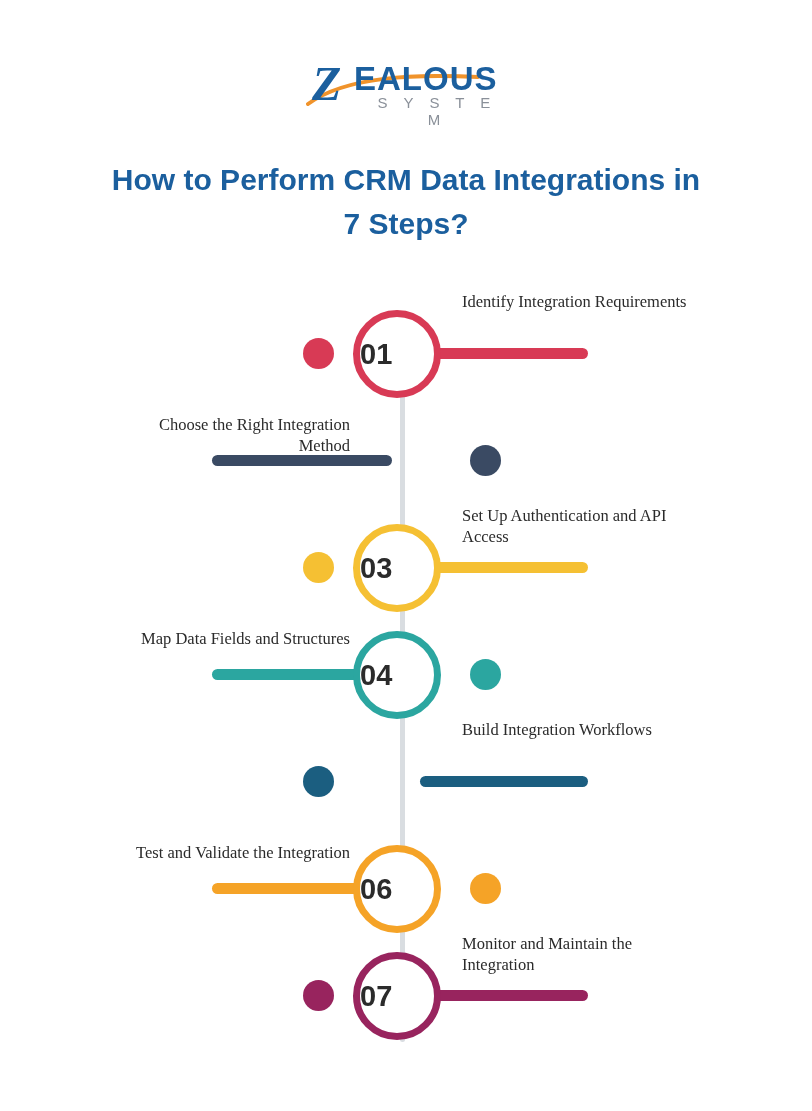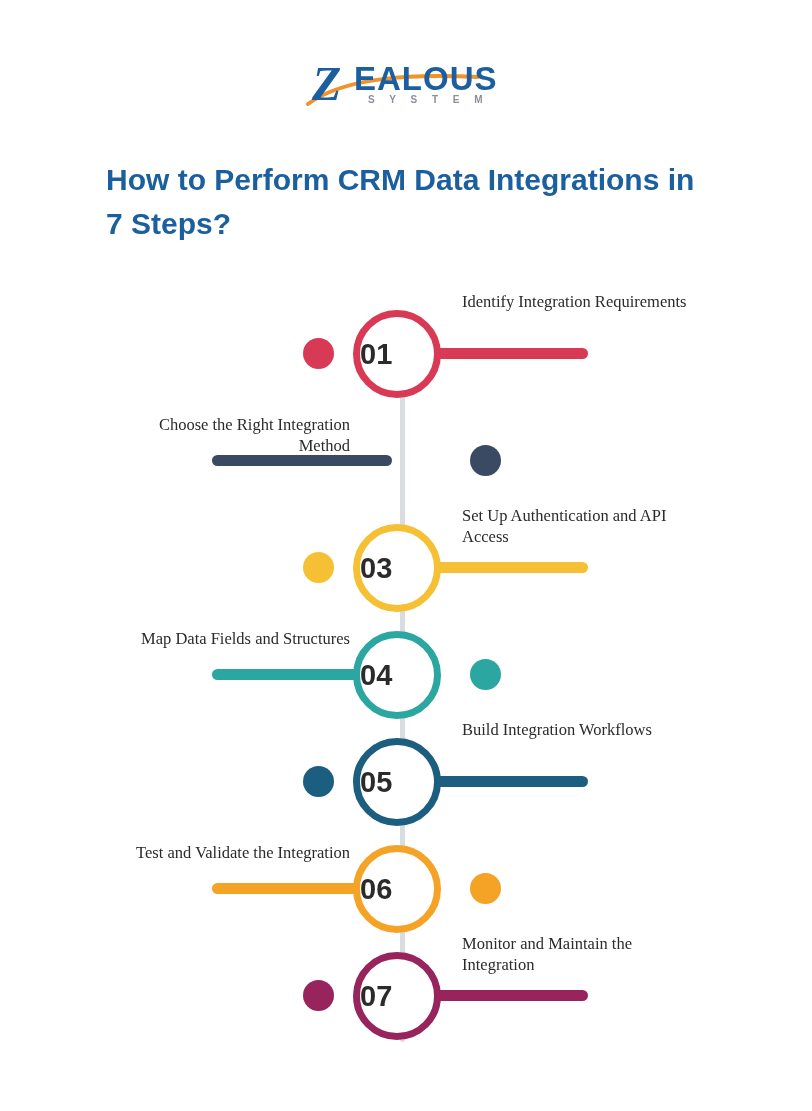--- a/index.html
+++ b/index.html
@@ -61,33 +61,32 @@
     left: 0px;
     top: 22px;
     width: 175px;
     height: 34px;
   }
   .logo-sub {
     position: absolute;
     left: 62px;
     top: 42px;
     font-family: "Liberation Sans", sans-serif;
-    font-size: 10px;
+    font-size: 15px;
     letter-spacing: 6px;
     color: #8a9099;
-    font-weight: bold;
   }
 
   
   .title {
     position: absolute;
     top: 158px;
     left: 106px;
     width: 600px;
-    text-align: left;
+    text-align: center;
     color: #1b5f9e;
     font-size: 30px;
     font-weight: bold;
     line-height: 44px;
     font-family: "Liberation Sans", sans-serif;
   }
 
   
   .timeline {
     position: absolute;
@@ -240,23 +239,20 @@
       <div class="dot right" style="background:#2ba6a0;"></div>
       <div class="circle" style="border-color:#2ba6a0;">
         <span class="circle-num">04</span>
       </div>
       <div class="label left">Map Data Fields and Structures</div>
     </div>
 
     <div class="step" style="top:438px;">
       <div class="bar right" style="background:#1b5e80;"></div>
       <div class="dot left" style="background:#1b5e80;"></div>
-      <div class="circle" style="border-color:#1b5e80;">
-        <span class="circle-num">05</span>
-      </div>
       <div class="label right">Build Integration Workflows</div>
     </div>
 
     <div class="step" style="top:545px;">
       <div class="bar left" style="background:#f5a327;"></div>
       <div class="dot right" style="background:#f5a327;"></div>
       <div class="circle" style="border-color:#f5a327;">
         <span class="circle-num">06</span>
       </div>
       <div class="label left">Test and Validate the Integration</div>

